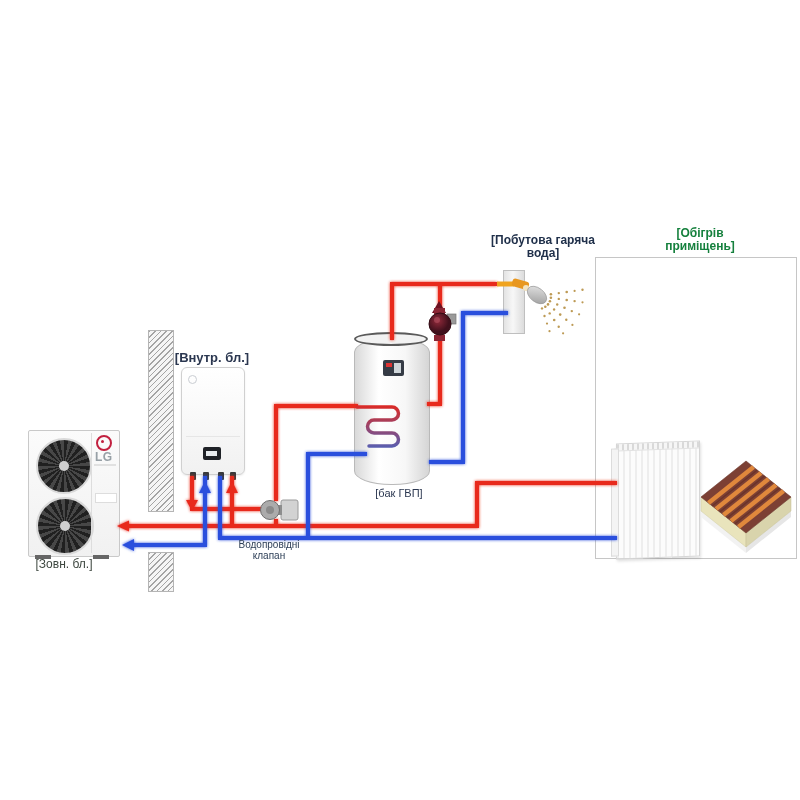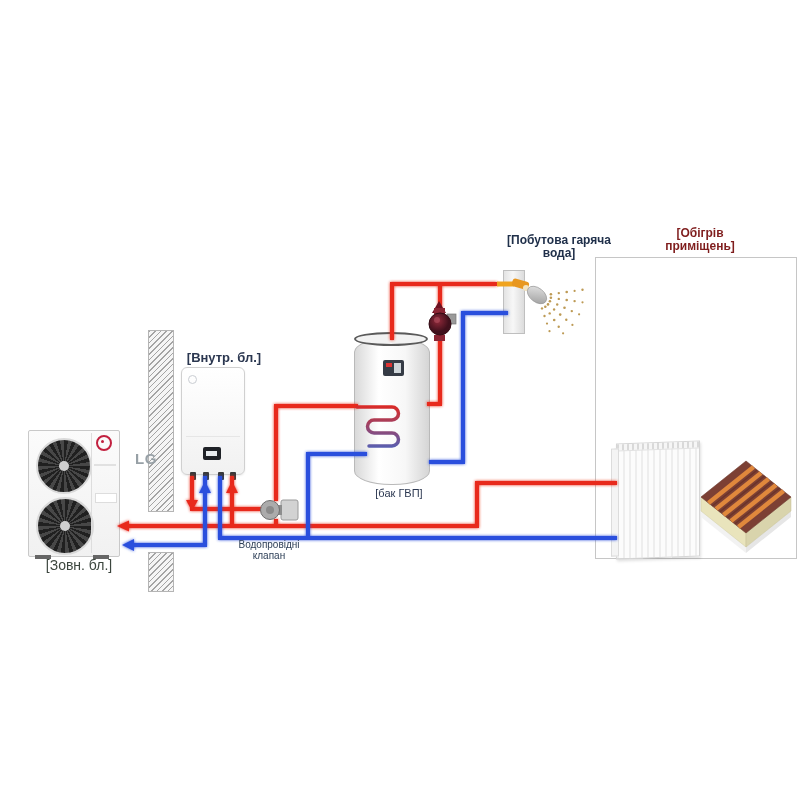--- a/index.html
+++ b/index.html
@@ -17,21 +17,21 @@
   
   .outdoor{left:28px;top:430px;width:90px;height:125px;background:linear-gradient(180deg,#fbfbfb,#f1f1f1);
     border:1px solid #c9c9c9;border-radius:2px;}
   .fan{position:absolute;border-radius:50%;border:2px solid #d9d9d9;
     background:repeating-conic-gradient(#202020 0deg 9deg,#474747 9deg 18deg);}
   .fan::after{content:"";position:absolute;left:50%;top:50%;width:10px;height:10px;margin:-5px 0 0 -5px;
     border-radius:50%;background:#cfcfcf;}
   .ou-divider{left:62px;top:2px;width:1px;height:120px;background:#ddd;}
   .lg-ring{left:67px;top:4px;width:12px;height:12px;border:2px solid var(--lg-red);border-radius:50%;}
   .lg-ring::after{content:"";position:absolute;left:3px;top:3px;width:3px;height:3px;border-radius:50%;background:var(--lg-red);}
-  .lg-text{left:66px;top:19px;font-size:15px;font-weight:bold;color:#97a0a6;letter-spacing:.5px;margin-left:40px;}
+  .lg-text{left:66px;top:19px;font-size:12px;font-weight:bold;color:#97a0a6;letter-spacing:.5px;}
   .ou-line{background:#e1e1e1;}
   .ou-foot{position:absolute;background:#666;height:4px;width:16px;bottom:-3px;}
   
   .indoor{left:181px;top:367px;width:62px;height:106px;background:linear-gradient(180deg,#ffffff,#f1f1f1);
     border:1px solid #d0d0d0;border-radius:6px;box-shadow:0 1px 2px rgba(0,0,0,.08);}
   .iu-logo{left:6px;top:7px;width:7px;height:7px;border:1px solid #c9cdd2;border-radius:50%;}
   .iu-seam{left:4px;top:68px;width:54px;height:1px;background:#e6e6e6;}
   .iu-display{left:21px;top:79px;width:18px;height:13px;background:#1f2227;border-radius:2px;}
   .iu-display::after{content:"";position:absolute;left:3px;top:4px;width:11px;height:5px;background:#e8ecef;}
   .port{position:absolute;bottom:-6px;width:6px;height:8px;background:#3a3a3a;border-radius:1px;}
@@ -50,27 +50,27 @@
   
   .radiator{left:616px;top:442px;width:82px;height:114px;
     background:repeating-linear-gradient(90deg,#eeeeee 0 2px,#fcfcfc 2px 6px);
     border:1px solid #d6d6d6;transform:skewY(-2deg);box-shadow:1px 2px 3px rgba(0,0,0,.12);}
   .radiator::before{content:"";position:absolute;left:0;top:0;width:100%;height:6px;
     background:repeating-linear-gradient(90deg,#d9d9d9 0 2px,#f6f6f6 2px 5px);border-bottom:1px solid #e2e2e2;}
   .radiator::after{content:"";position:absolute;left:-6px;top:4px;width:6px;height:106px;
     background:#f4f4f4;border:1px solid #dcdcdc;}
   
   .lbl{color:var(--label-dark);text-align:center;line-height:1.12;}
-  .lbl-outdoor{left:31px;top:558px;width:96px;font-size:14px;color:#3c463e;}
-  .lbl-indoor{left:169px;top:351px;width:86px;font-size:13px;font-weight:600;margin-left:12px;}
+  .lbl-outdoor{left:16px;top:558px;width:96px;font-size:12px;color:#3c463e;}
+  .lbl-indoor{left:169px;top:351px;width:86px;font-size:13px;font-weight:600;}
   .lbl-valve{left:234px;top:455px;width:74px;font-size:13px;}
   .lbl-pipes{left:203px;top:539px;width:132px;font-size:10px;color:#2f4058;}
   .lbl-tank{left:361px;top:487px;width:76px;font-size:11px;}
-  .lbl-dhw{left:487px;top:234px;width:112px;font-size:12px;font-weight:bold;color:#20304a;margin-left:16px;}
-  .lbl-room{left:640px;top:227px;width:120px;font-size:12px;font-weight:bold;color:#7f1d1d;}
+  .lbl-dhw{left:487px;top:234px;width:112px;font-size:12px;font-weight:bold;color:#20304a;}
+  .lbl-room{left:640px;top:227px;width:120px;font-size:12px;font-weight:bold;color:#15803d;}
   
   svg.overlay{position:absolute;left:0;top:0;z-index:5;}
   .pr{stroke:var(--pipe-hot);stroke-width:4;fill:none;}
   .pb{stroke:var(--pipe-cold);stroke-width:4;fill:none;}
   .po{stroke:var(--dhw-connector);stroke-width:5;fill:none;}
   .ar{fill:var(--pipe-hot);stroke:none;}
   .ab{fill:var(--pipe-cold);stroke:none;}
   .z2{z-index:2;} .z3{z-index:3;} .z6{position:absolute;z-index:6;}
 </style>
 </head>

